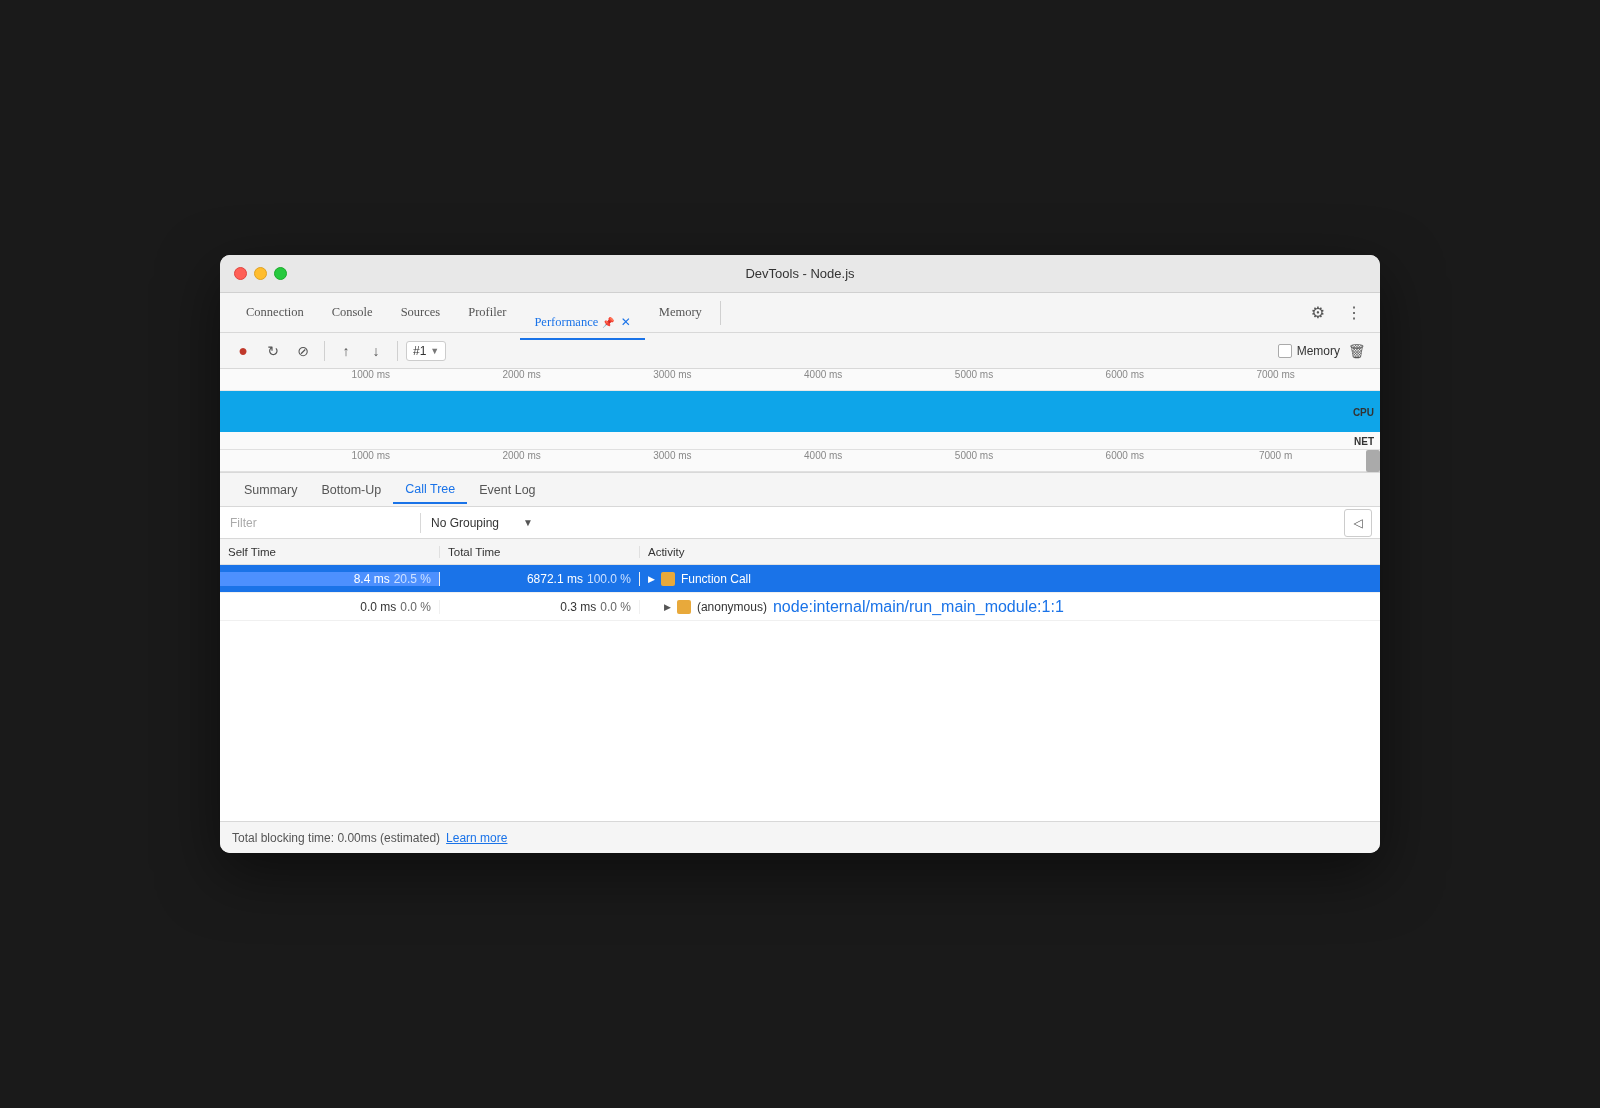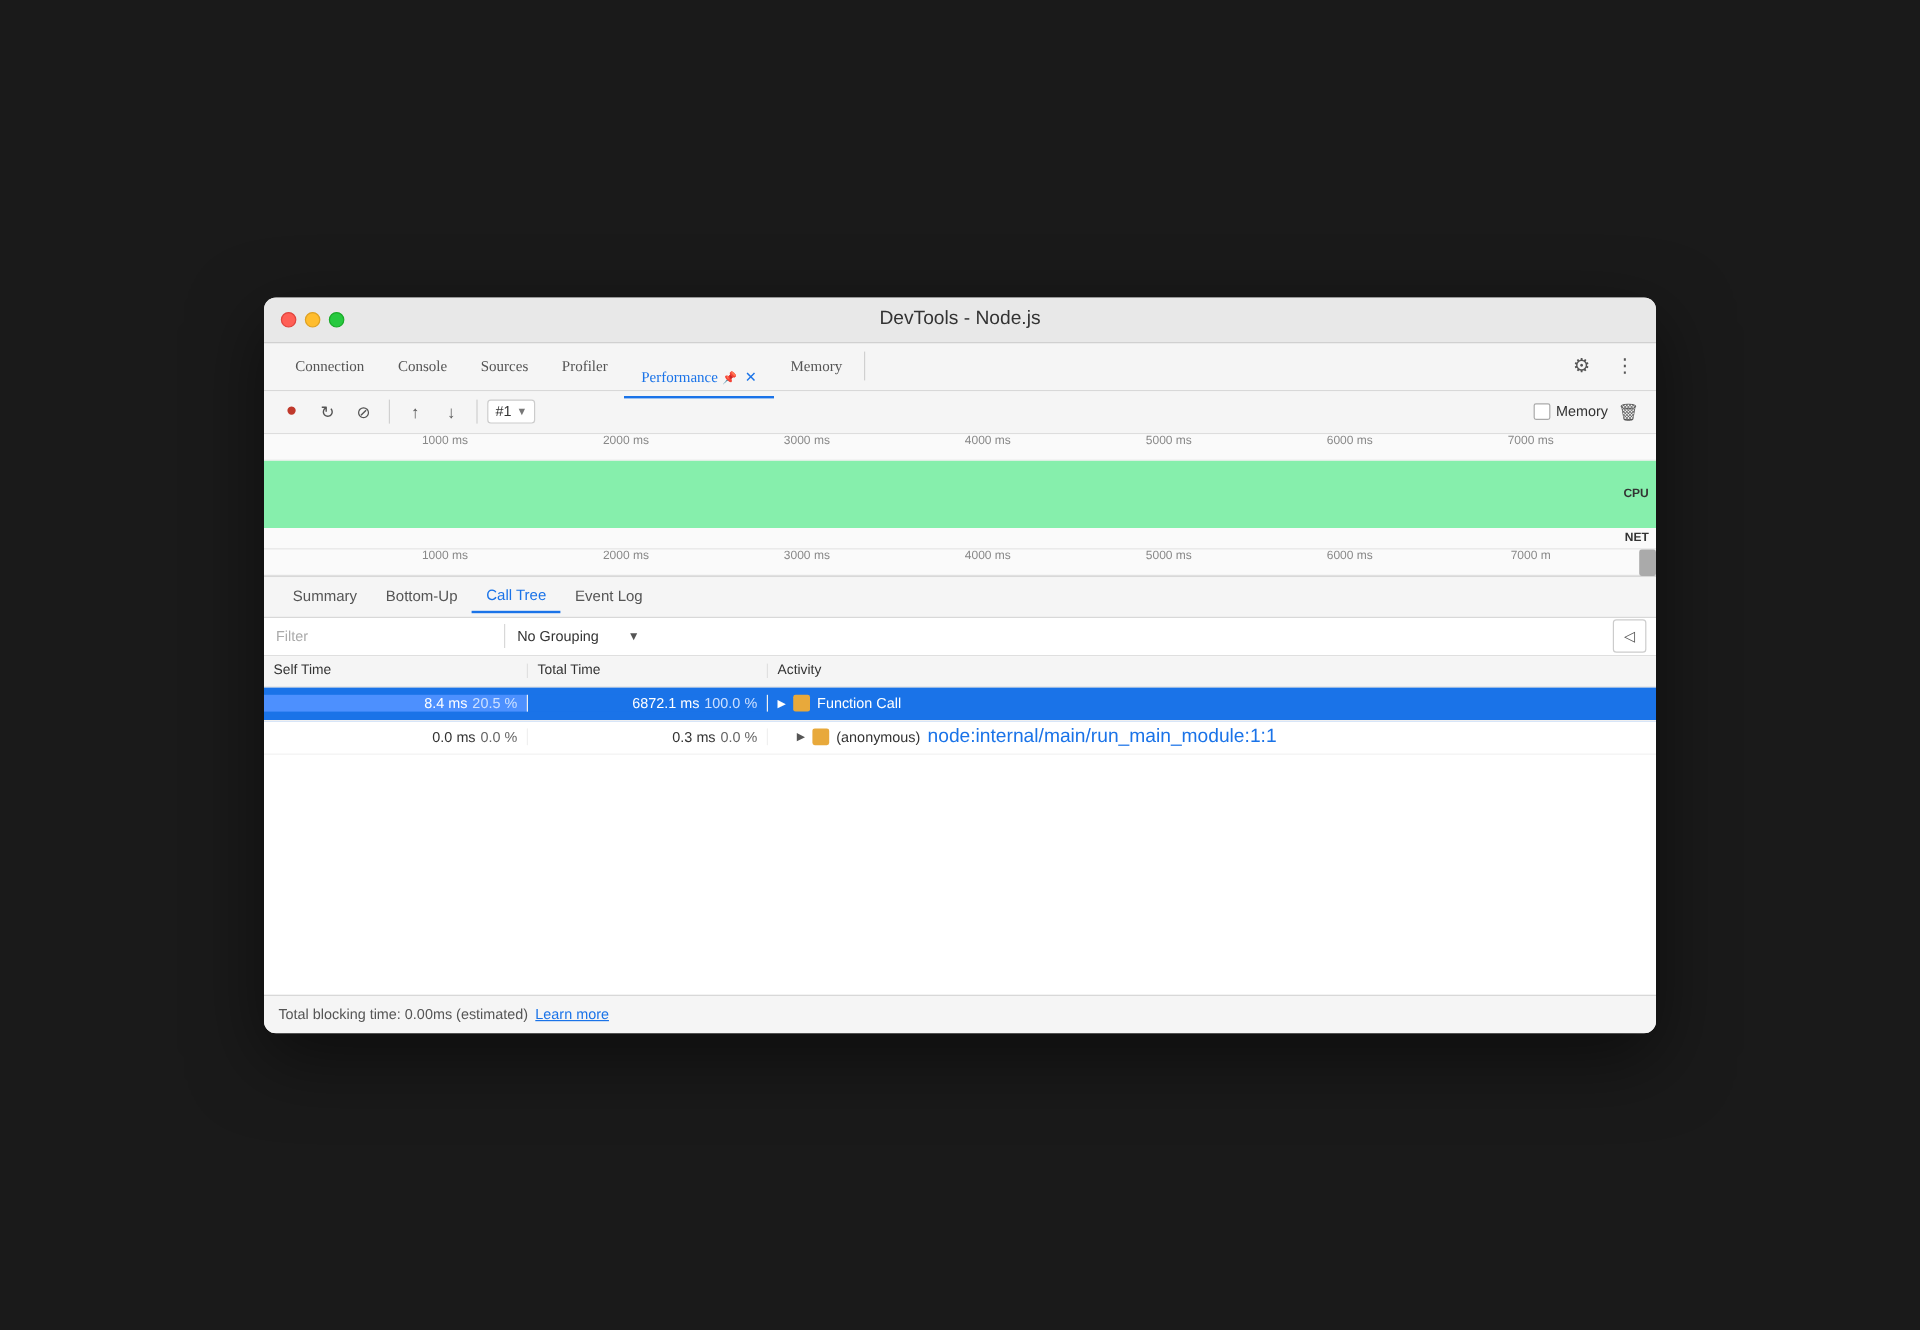--- a/index.html
+++ b/index.html
@@ -37,21 +37,21 @@
     .traffic-light {
       width: 13px;
       height: 13px;
       border-radius: 50%;
       cursor: pointer;
     }
     .traffic-light.close { background: #ff5f56; border: 1px solid #e0443e; }
     .traffic-light.minimize { background: #ffbd2e; border: 1px solid #dea123; }
     .traffic-light.maximize { background: #27c93f; border: 1px solid #1aab29; }
     .title-text {
-      font-size: 16px;
+      font-size: 13px;
       font-weight: 500;
       color: #333;
     }
     .nav-bar {
       background: #f5f5f5;
       border-bottom: 1px solid #d8d8d8;
       display: flex;
       align-items: center;
       padding: 0 12px;
       height: 40px;
@@ -154,22 +154,22 @@
       background: white;
       border-bottom: 1px solid #d8d8d8;
     }
     .ruler-tick {
       position: absolute;
       font-size: 10px;
       color: #888;
       transform: translateX(-50%);
     }
     .cpu-track {
-      height: 56px;
-      background: #86efac;
+      height: 41px;
+      background: #0ea5e9;
       position: relative;
     }
     .cpu-label {
       position: absolute;
       right: 6px;
       top: 50%;
       transform: translateY(-50%);
       font-size: 10px;
       font-weight: 600;
       color: #333;

